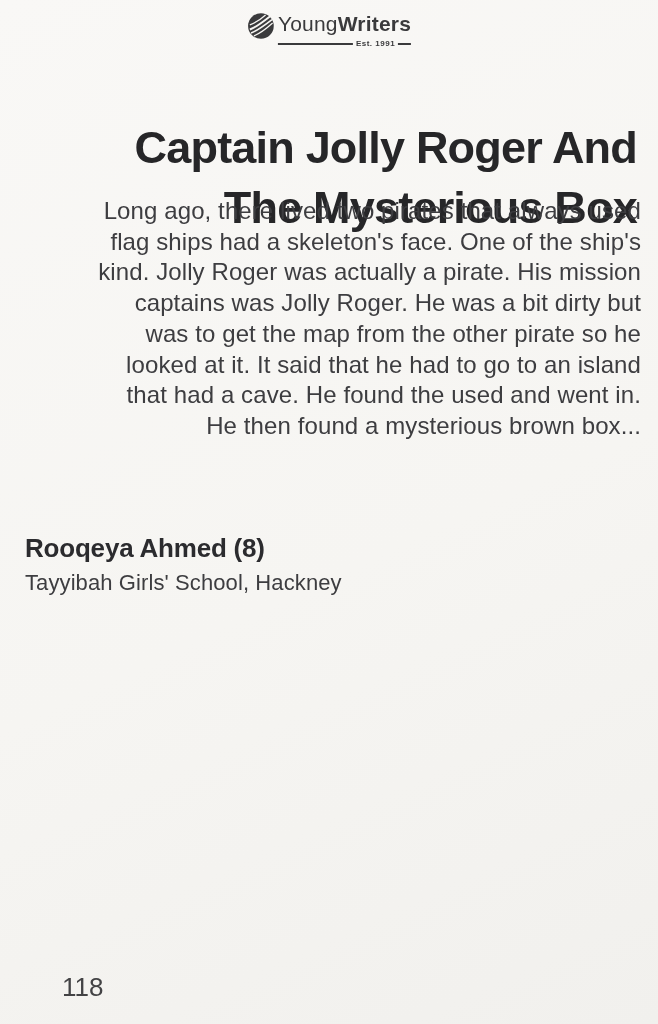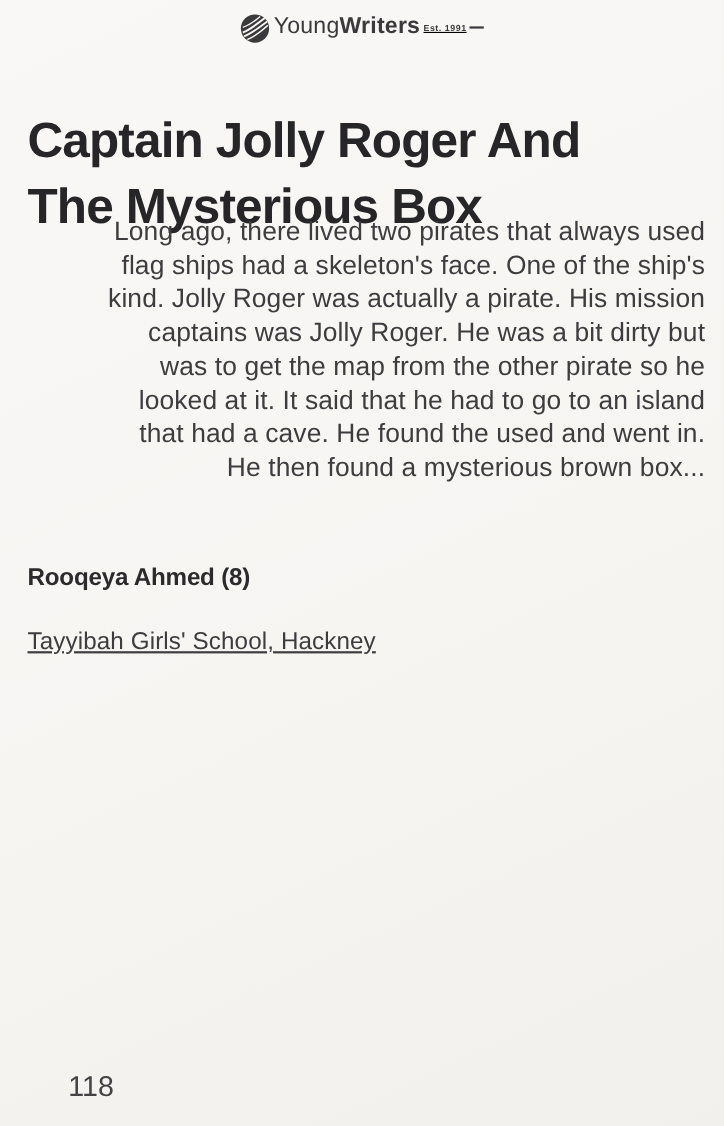--- a/index.html
+++ b/index.html
@@ -17,92 +17,91 @@
   
   .logo {
     position: absolute;
     top: 11px;
     left: 50%;
     transform: translateX(-50%);
     display: flex;
     align-items: flex-start;
   }
   .logo-icon { width: 28px; height: 28px; margin-right: 3px; margin-top: 1px; }
-  .logo-textcol { display: flex; }
+  .logo-textcol { display: flex; flex-direction: column; }
   .logo-text {
     font-size: 21px;
     line-height: 26px;
     color: #3a3a3c;
     letter-spacing: 0.2px;
     white-space: nowrap;
   }
   .logo-text .bold { font-weight: 700; }
   .logo-rule {
     display: flex;
     align-items: center;
     margin-top: 2px;
     width: 100%;
-    text-decoration: underline;
   }
   .rule-line { flex: 1 1 auto; height: 2px; background: #3a3a3c; }
   .est {
     font-size: 8px;
     font-weight: 700;
     color: #3a3a3c;
     letter-spacing: 0.5px;
     margin: 0 3px;
     white-space: nowrap;
   }
   .rule-dash { width: 13px; height: 2px; background: #3a3a3c; }
 
   
   .title {
     position: absolute;
     left: 25px;
-    top: 68px;
+    top: 88px;
     width: 612px;
     font-size: 45px;
     font-weight: 700;
     line-height: 60px;
     letter-spacing: -0.8px;
     color: #262628;
+    text-align: right;
   }
 
   
   .story-body {
     position: absolute;
     left: 25px;
     top: 196px;
     width: 616px;
     font-size: 24px;
     line-height: 30.7px;
     letter-spacing: 0.1px;
     color: #3d3d40;
     text-align: right;
   }
   .story-line { white-space: nowrap; }
 
   
   .author {
     position: absolute;
     left: 25px;
-    top: 512px;
-    font-size: 22px;
+    top: 533px;
+    font-size: 26px;
     font-weight: 700;
     letter-spacing: -0.2px;
     color: #2b2b2e;
   }
   .school {
     position: absolute;
     left: 25px;
     top: 570px;
     font-size: 22px;
     letter-spacing: 0.1px;
     color: #3d3d40;
-    text-decoration: underline;
   }
 
   
   .page-number {
     position: absolute;
     left: 25px;
     top: 972px;
     font-size: 26px;
     color: #434345;
     margin-left: 37px;

